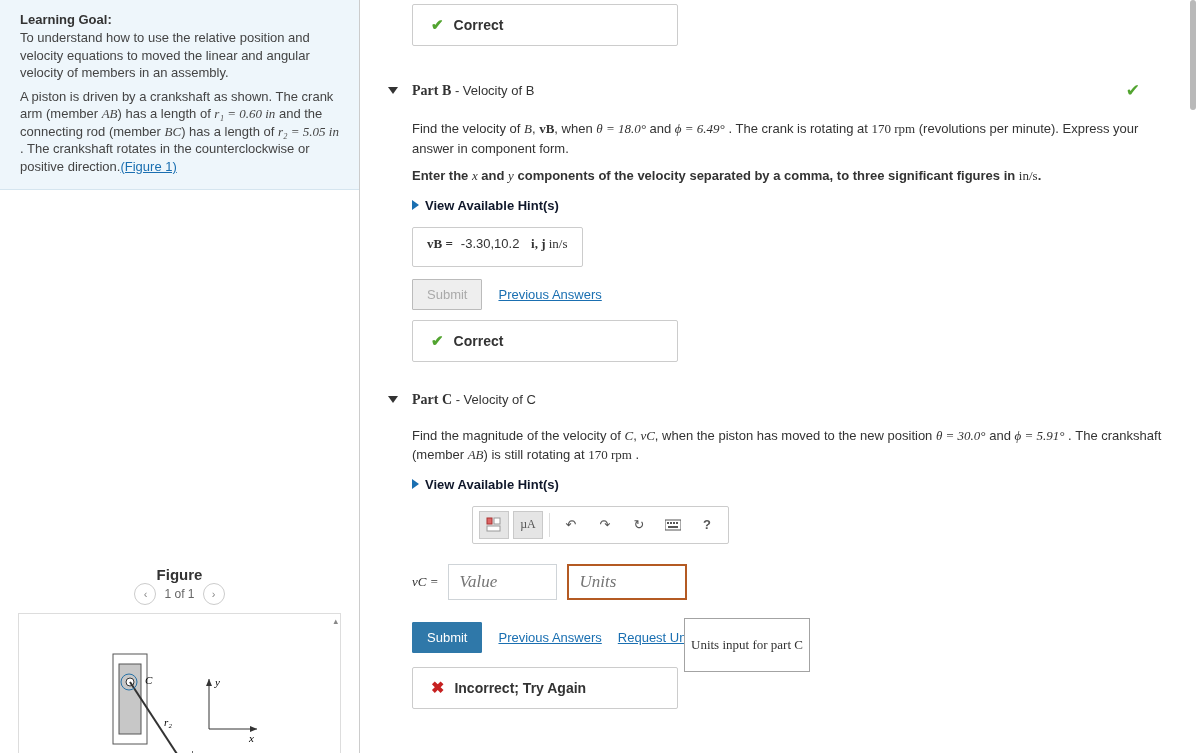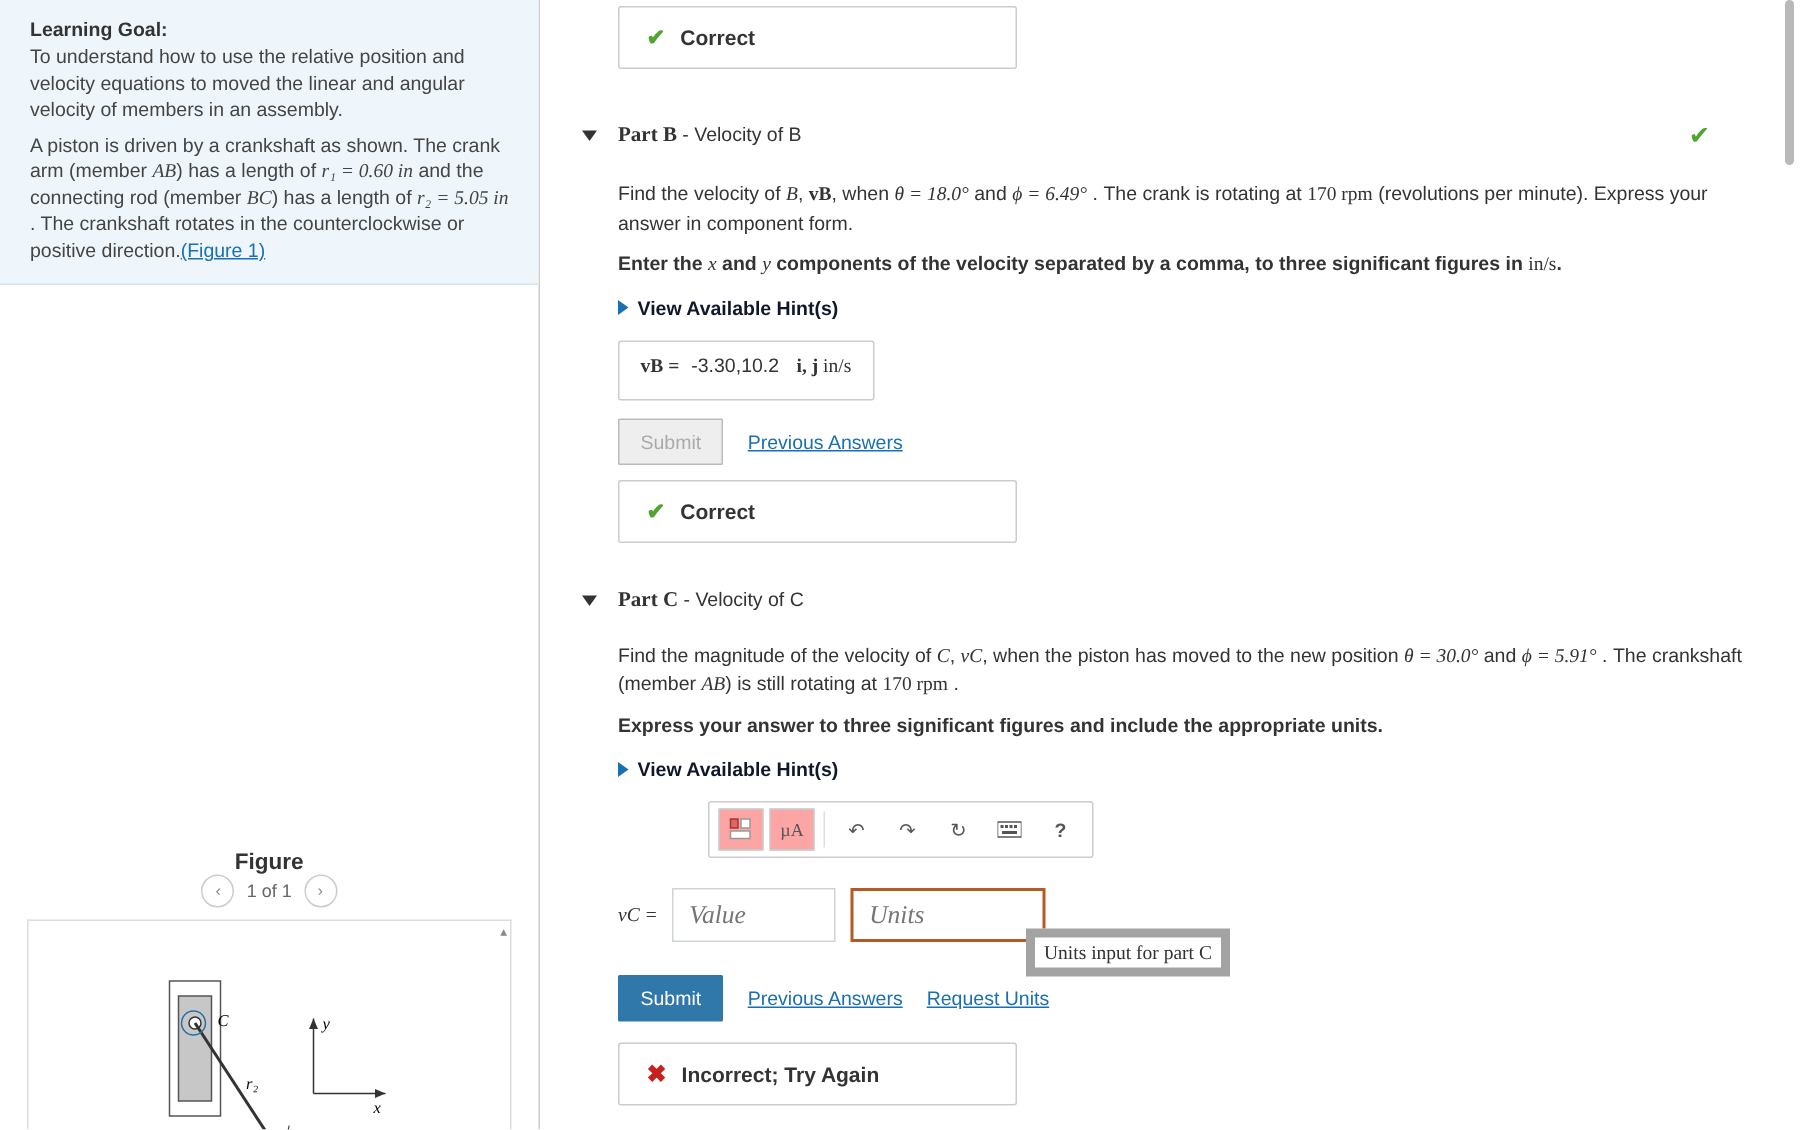--- a/index.html
+++ b/index.html
@@ -110,41 +110,41 @@
   .btn.primary { background: #2f78a9; color: #fff; border-color: #2f78a9; cursor: pointer; }
   .btn.disabled { background: #eee; color: #aaa; }
   .linklike { color: #1a6fb1; text-decoration: underline; cursor: pointer; font-size: 13px; }
 
   .vc-input-area { margin-top: 14px; }
   .toolbar {
     border: 1px solid #ccc; border-radius: 2px; display: inline-flex; align-items: center;
     padding: 4px 6px; gap: 4px; background: #fff; margin-left: 60px;
   }
   .tb-btn {
-    width: 30px; height: 28px; border: 1px solid #c9c9c9; background: #fca5a5;
+    width: 30px; height: 28px; border: 1px solid #c9c9c9; background: #e5e5e5;
     display: flex; align-items: center; justify-content: center; font-size: 13px;
     cursor: pointer; color: #555;
   }
   .tb-btn.noborder { border: none; background: transparent; }
   .tb-sep { width: 1px; height: 24px; background: #ddd; margin: 0 2px; }
   .tb-btn svg { width: 16px; height: 16px; }
 
   .vc-row { display: flex; align-items: center; gap: 10px; margin-top: 20px; }
   .vc-lbl { font-style: italic; font-family: Georgia, serif; }
   .val-in {
     width: 109px; height: 36px; border: 1px solid #cfd4d8; padding: 0 10px;
     font-size: 17px; color: #888; font-family: Georgia, serif; font-style: italic;
   }
   .unit-in {
-    width: 130px; height: 36px; border: 2px solid #b45a23; padding: 0 10px;
+    width: 120px; height: 36px; border: 2px solid #b45a23; padding: 0 10px;
     font-size: 17px; color: #888; font-family: Georgia, serif; font-style: italic;
   }
   .tooltip-box {
-    position: absolute; border: 6px solid #a3a3a3; background: #fff;
-    padding: 2px 6px; font-size: 13px; font-family: Georgia, serif;
+    position: absolute; border: 1px solid #a3a3a3; background: #fff;
+    padding: 18px 6px; font-size: 13px; font-family: Georgia, serif;
   }
 
   .incorrect-box {
     border: 1px solid #ccc; border-radius: 2px;
     padding: 10px 18px; display: flex; align-items: center; gap: 10px;
     width: 266px; margin: 14px 0 0 0; height: 42px;
   }
   .x-ic { color: #c62121; font-weight: 700; font-size: 16px; }
   .inc-label { font-weight: 700; font-size: 14px; }
 
@@ -254,23 +254,20 @@
     <div class="part-header" style="margin-top:30px">
       <div class="caret"></div>
       <div>
         <span class="part-label">Part C</span><span class="part-sub"> - Velocity of C</span>
       </div>
     </div>
 
     <div class="part-body" style="position:relative">
       <div class="instr">
         <span>Find the magnitude of the velocity of </span><span class="serif-i">C</span>, <span class="serif-i">vC</span><span>, when the piston has moved to the new position </span><span class="serif-i">θ = 30.0°</span><span> and </span><span class="serif-i">ϕ = 5.91°</span><span> . The crankshaft (member </span><span class="serif-i">AB</span><span>) is still rotating at </span><span class="rm">170 rpm</span><span> .</span>
-      </div>
-      <div class="instr" style="margin-top:8px">
-        <b>Express your answer to three significant figures and include the appropriate units.</b>
       </div>
       <div class="hint-row">
         <div class="hint-toggle">
           <div class="tri-r"></div>
           <span>View Available Hint(s)</span>
         </div>
       </div>
 
       <div class="vc-input-area">
         <div class="toolbar">

